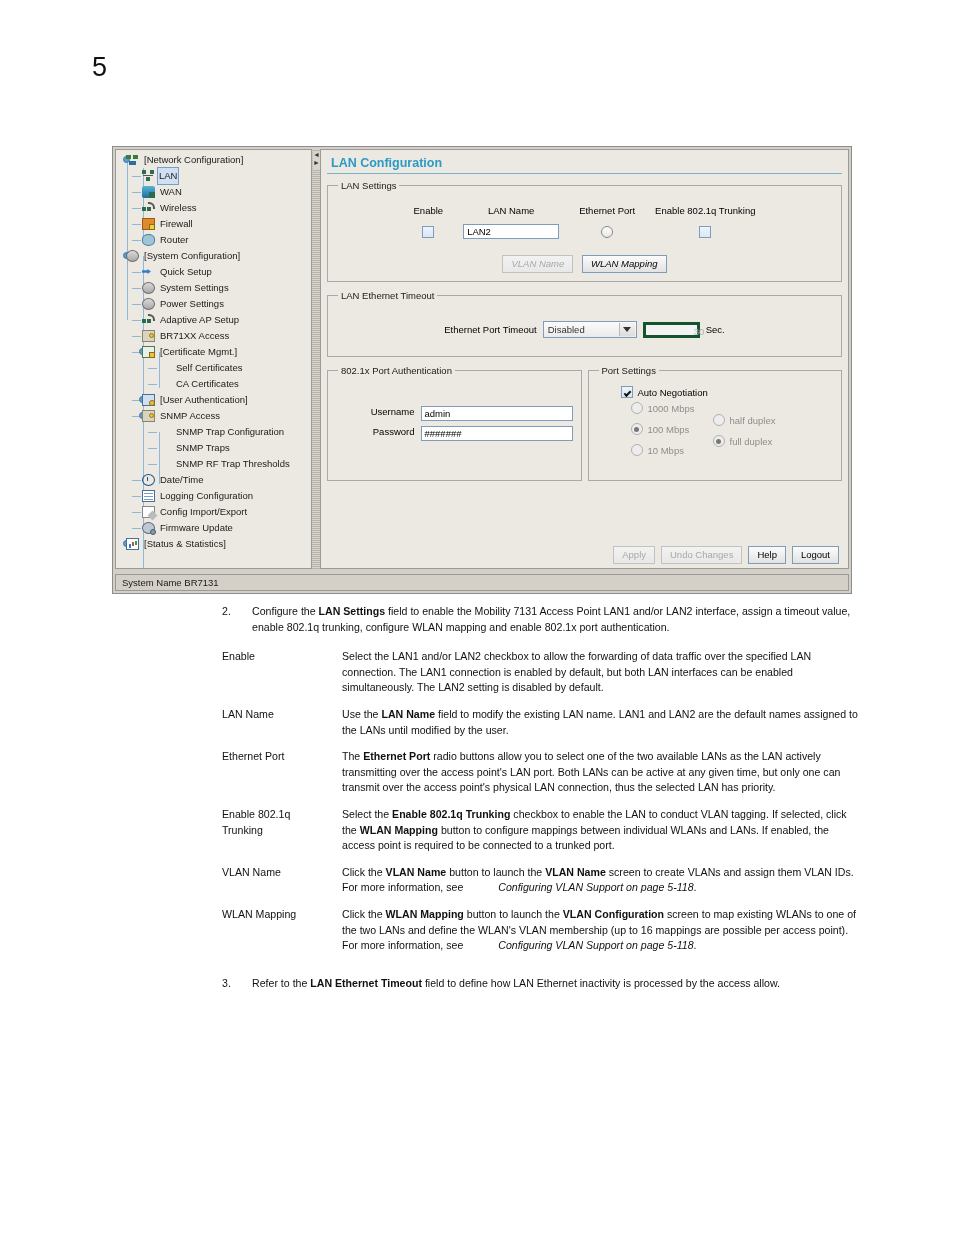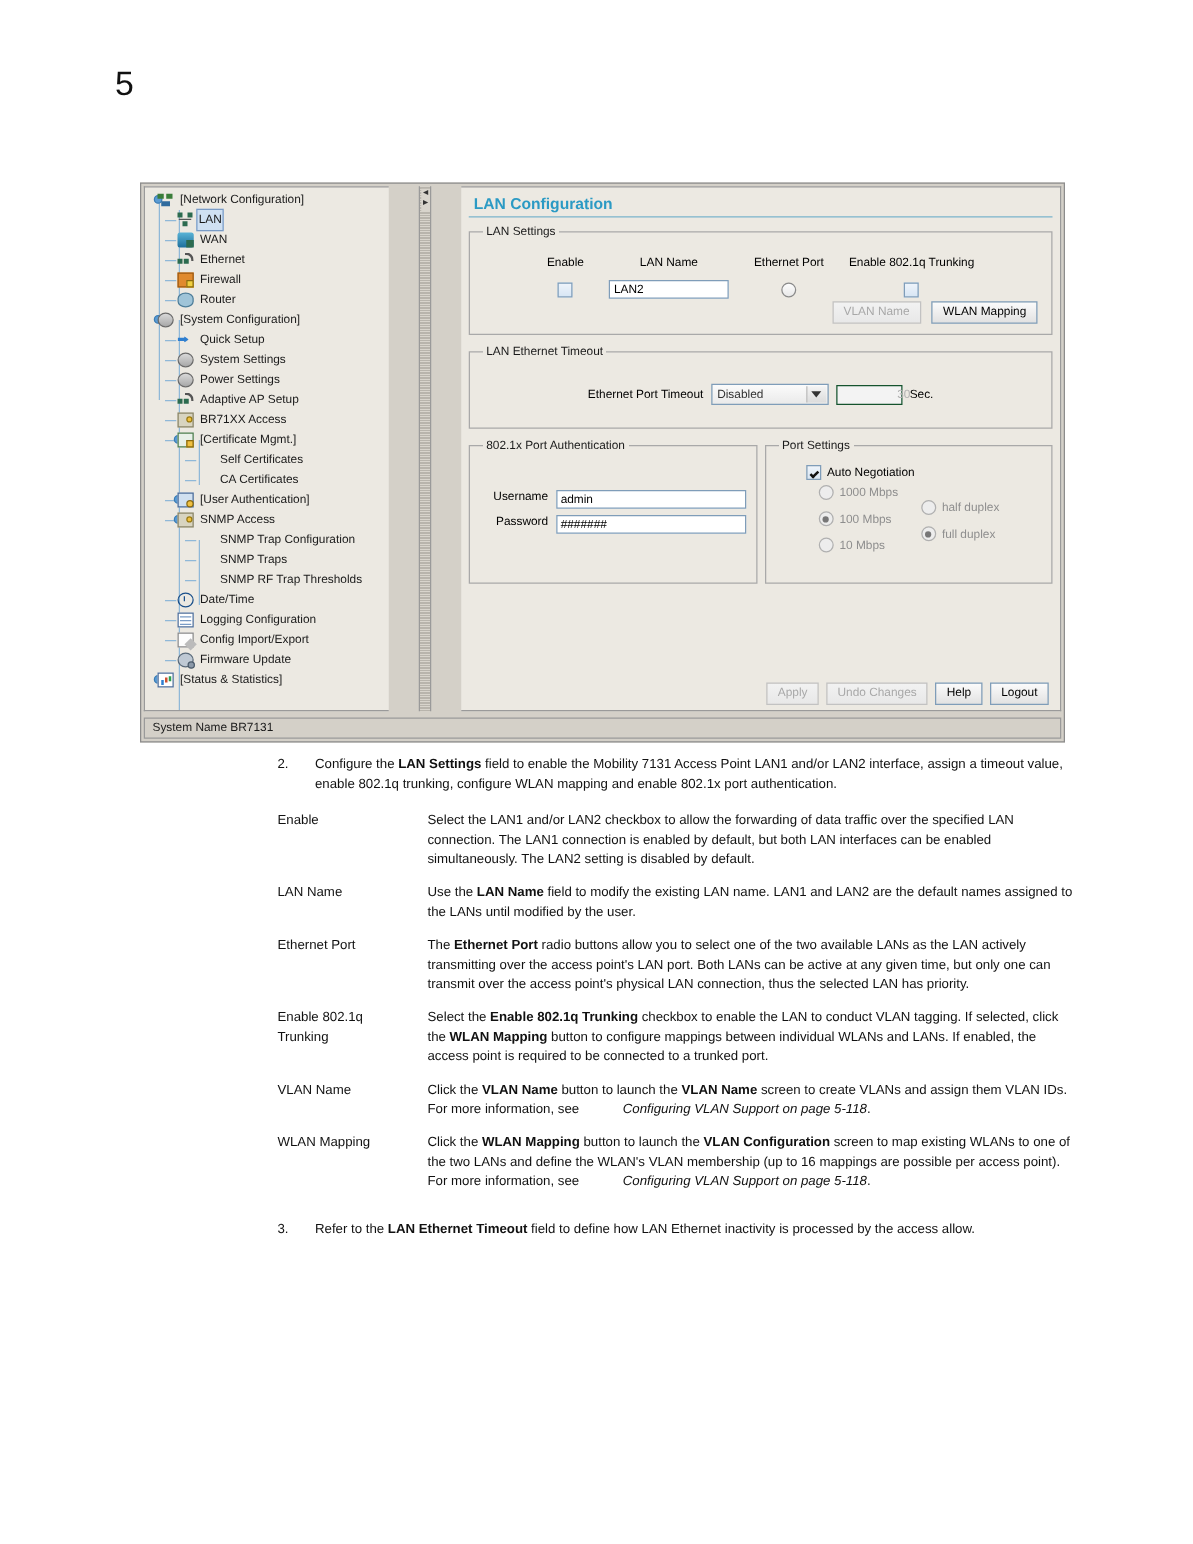--- a/index.html
+++ b/index.html
@@ -37,21 +37,20 @@
     background: #d4d0c8;
     border: 1px solid #8c8c8c;
     box-sizing: border-box;
     font-size: 10px;
   }
   .shot-body {
     position: absolute;
     left: 0; top: 0; right: 0;
     bottom: 22px;
     display: flex;
-    gap: 24px;
   }
 
   
   .tree-pane {
     width: 196px;
     background: #ece9e2;
     border: 1px solid #9a9a9a;
     border-right: none;
     box-sizing: border-box;
     position: relative;
@@ -265,21 +264,21 @@
     content: "";
     position: absolute;
     left: 2.5px; top: 2.5px;
     width: 5px; height: 5px;
     border-radius: 50%;
     background: #222;
   }
   .rad.dis { border-color:#b0b0b0; background:#ededed; }
   .rad.dis.on::after { background:#777; }
 
-  .btnrow { text-align: right; margin-top: 0; }
+  .btnrow { text-align: center; margin-top: 14px; font-style: italic; }
   .btn {
     display: inline-block;
     font-size: 9.5px;
     font-family: "Liberation Sans", sans-serif;
     padding: 2px 8px;
     margin: 0 3px;
     background: linear-gradient(#fbfbfb,#e2e2e2);
     border: 1px solid #7f9db9;
     box-sizing: border-box;
     color: #000;
@@ -322,21 +321,21 @@
   }
   .caret {
     width: 0; height: 0;
     border-left: 4px solid transparent;
     border-right: 4px solid transparent;
     border-top: 5px solid #333;
   }
   .numbox {
     width: 32px; height: 16px;
     background: #f3f3f3;
-    border: 1px solid #14532d;
+    border: 3px solid #14532d;
     box-sizing: border-box;
     font-size: 9.5px;
     color: #b0b0b0;
     text-align: right;
     padding-right: 3px;
     line-height: 14px;
     padding-left: 48px;
   }
 
   
@@ -455,21 +454,21 @@
             <span class="lbl">LAN</span>
           </div>
           <div class="tnode lvl1">
             <div class="hstub" style="left: 12px; top: 8px; width: 9px;"></div>
             <span class="ticon ic-wan"></span>
             <span class="lbl">WAN</span>
           </div>
           <div class="tnode lvl1">
             <div class="hstub" style="left: 12px; top: 8px; width: 9px;"></div>
             <span class="ticon ic-wifi"></span>
-            <span class="lbl">Ethernet</span>
+            <span class="lbl">Wireless</span>
           </div>
           <div class="tnode lvl1">
             <div class="hstub" style="left: 12px; top: 8px; width: 9px;"></div>
             <span class="ticon ic-fire"></span>
             <span class="lbl">Firewall</span>
           </div>
           <div class="tnode lvl1">
             <div class="hstub" style="left: 12px; top: 8px; width: 9px;"></div>
             <span class="ticon ic-router"></span>
             <span class="lbl">Router</span>

